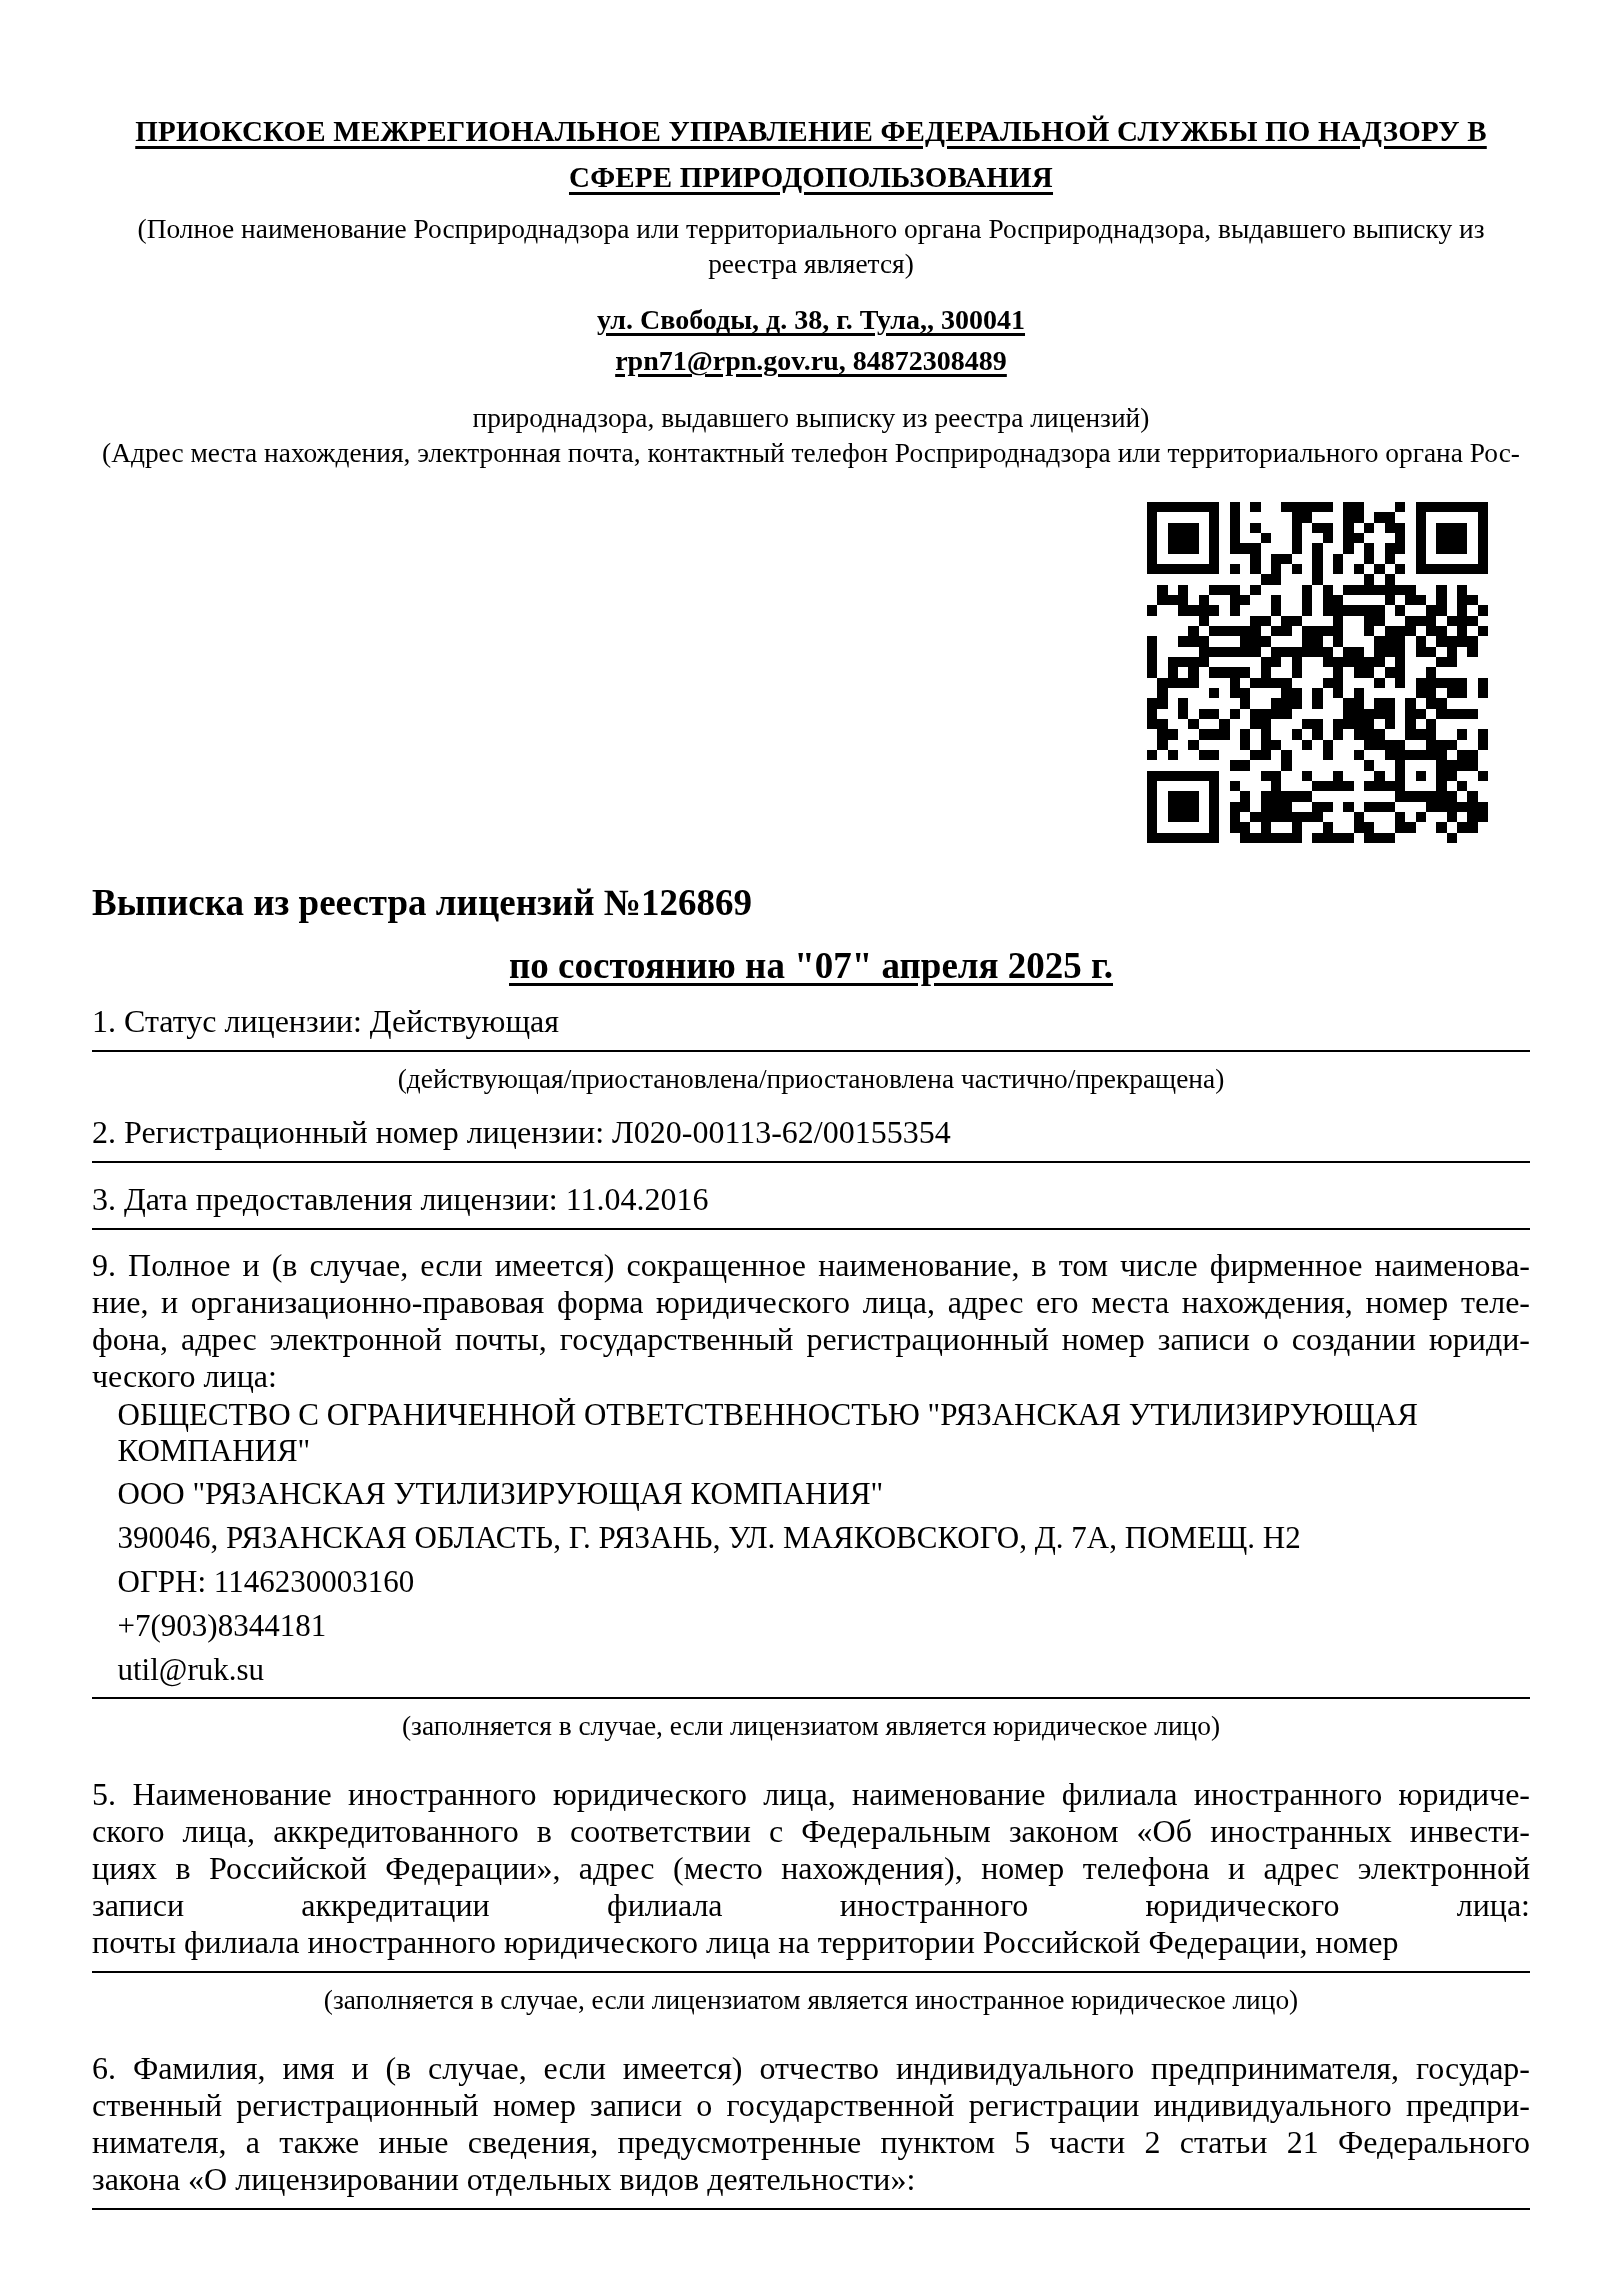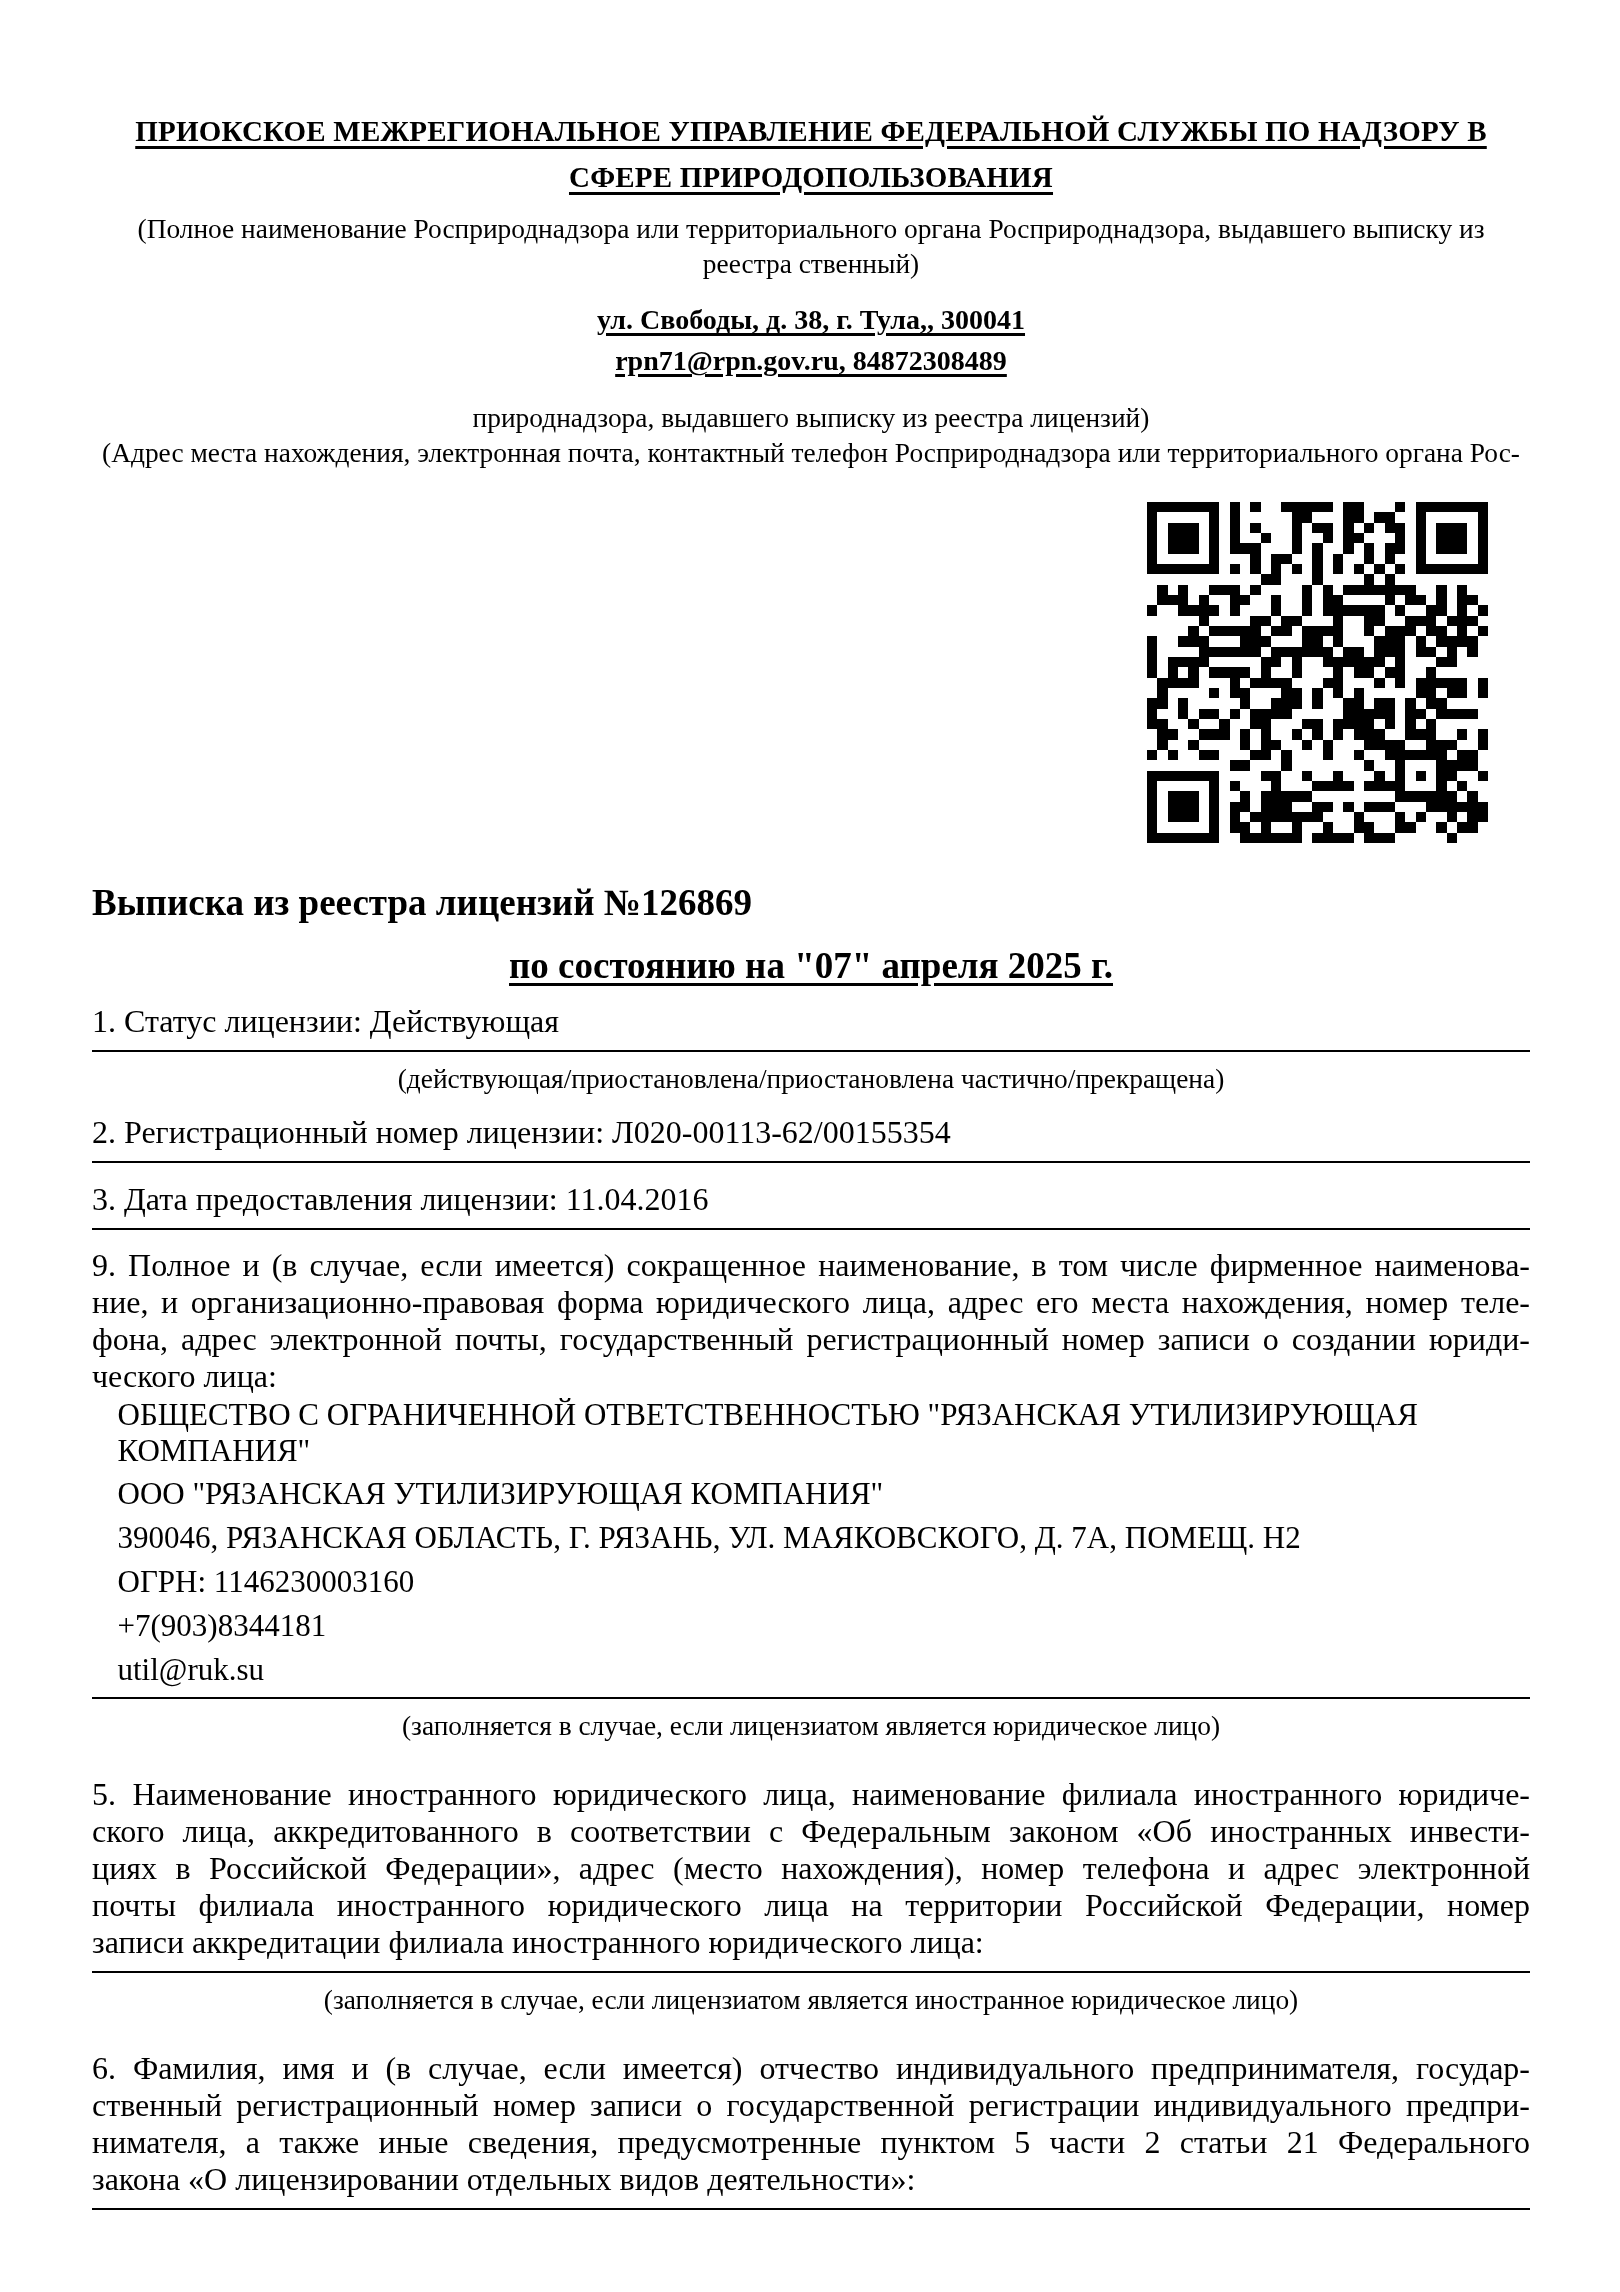--- a/index.html
+++ b/index.html
@@ -58,21 +58,21 @@
 <div class="page">
   <div class="content">
 
     <div class="org-title">
         <div>ПРИОКСКОЕ МЕЖРЕГИОНАЛЬНОЕ УПРАВЛЕНИЕ ФЕДЕРАЛЬНОЙ СЛУЖБЫ ПО НАДЗОРУ В</div>
         <div>СФЕРЕ ПРИРОДОПОЛЬЗОВАНИЯ</div>
       </div>
 
     <div class="caption-c cap-top">
         <div>(Полное наименование Росприроднадзора или территориального органа Росприроднадзора, выдавшего выписку из</div>
-        <div>реестра ственный)</div>
+        <div>реестра является)</div>
       </div>
 
     <div class="address">
         <div>ул. Свободы, д. 38, г. Тула,, 300041</div>
         <div>rpn71@rpn.gov.ru, 84872308489</div>
       </div>
 
     <div class="caption-c cap-addr">
         <div>природнадзора, выдавшего выписку из реестра лицензий)</div>
         <div>(Адрес места нахождения, электронная почта, контактный телефон Росприроднадзора или территориального органа Рос-</div>
@@ -108,22 +108,22 @@
         <div>+7(903)8344181</div>
         <div>util@ruk.su</div>
       </div>
       <div class="rule"></div>
       <div class="item-caption">(заполняется в случае, если лицензиатом является юридическое лицо)</div>
 
       <div class="para gap-sect">
           <div>5. Наименование иностранного юридического лица, наименование филиала иностранного юридиче-</div>
           <div>ского лица, аккредитованного в соответствии с Федеральным законом «Об иностранных инвести-</div>
           <div>циях в Российской Федерации», адрес (место нахождения), номер телефона и адрес электронной</div>
+          <div>записи аккредитации филиала иностранного юридического лица:</div>
           <div>почты филиала иностранного юридического лица на территории Российской Федерации, номер</div>
-          <div>записи аккредитации филиала иностранного юридического лица:</div>
         </div>
       <div class="rule"></div>
       <div class="item-caption">(заполняется в случае, если лицензиатом является иностранное юридическое лицо)</div>
 
       <div class="para gap-sect">
           <div>6. Фамилия, имя и (в случае, если имеется) отчество индивидуального предпринимателя, государ-</div>
           <div>ственный регистрационный номер записи о государственной регистрации индивидуального предпри-</div>
           <div>нимателя, а также иные сведения, предусмотренные пунктом 5 части 2 статьи 21 Федерального</div>
           <div>закона «О лицензировании отдельных видов деятельности»:</div>
         </div>

